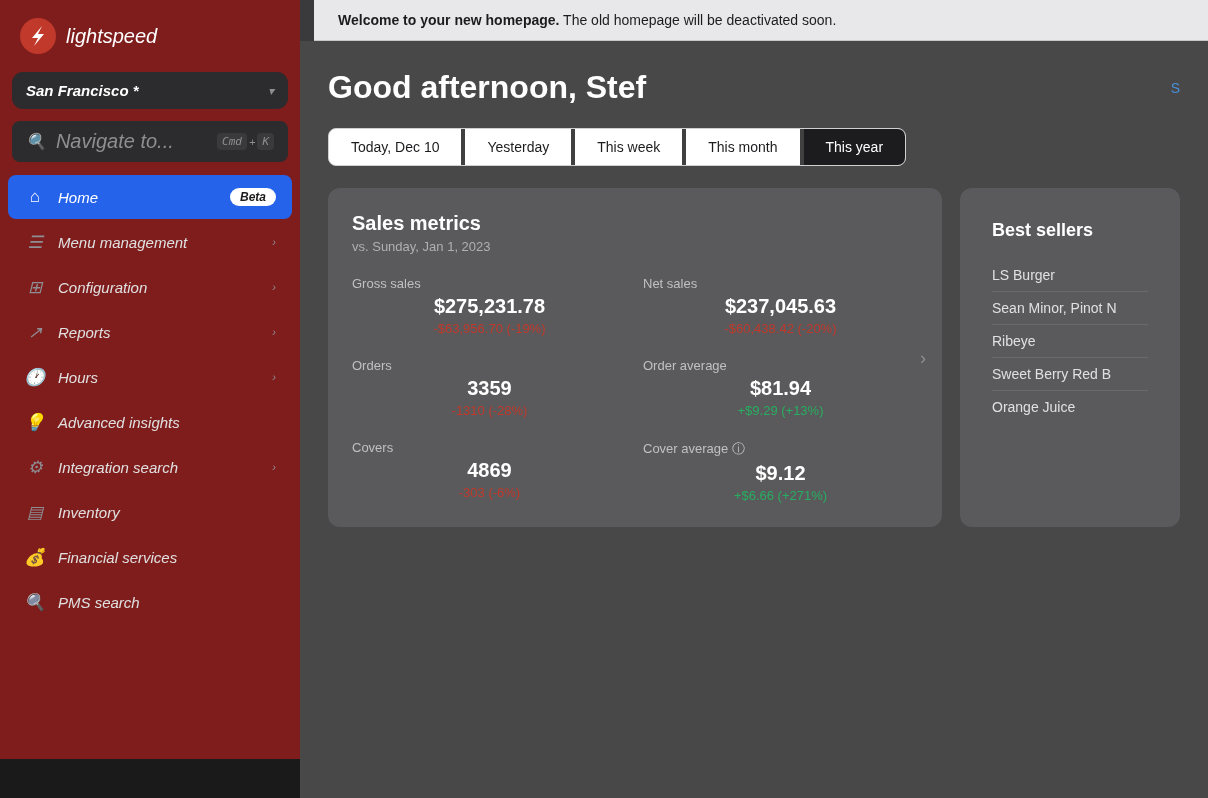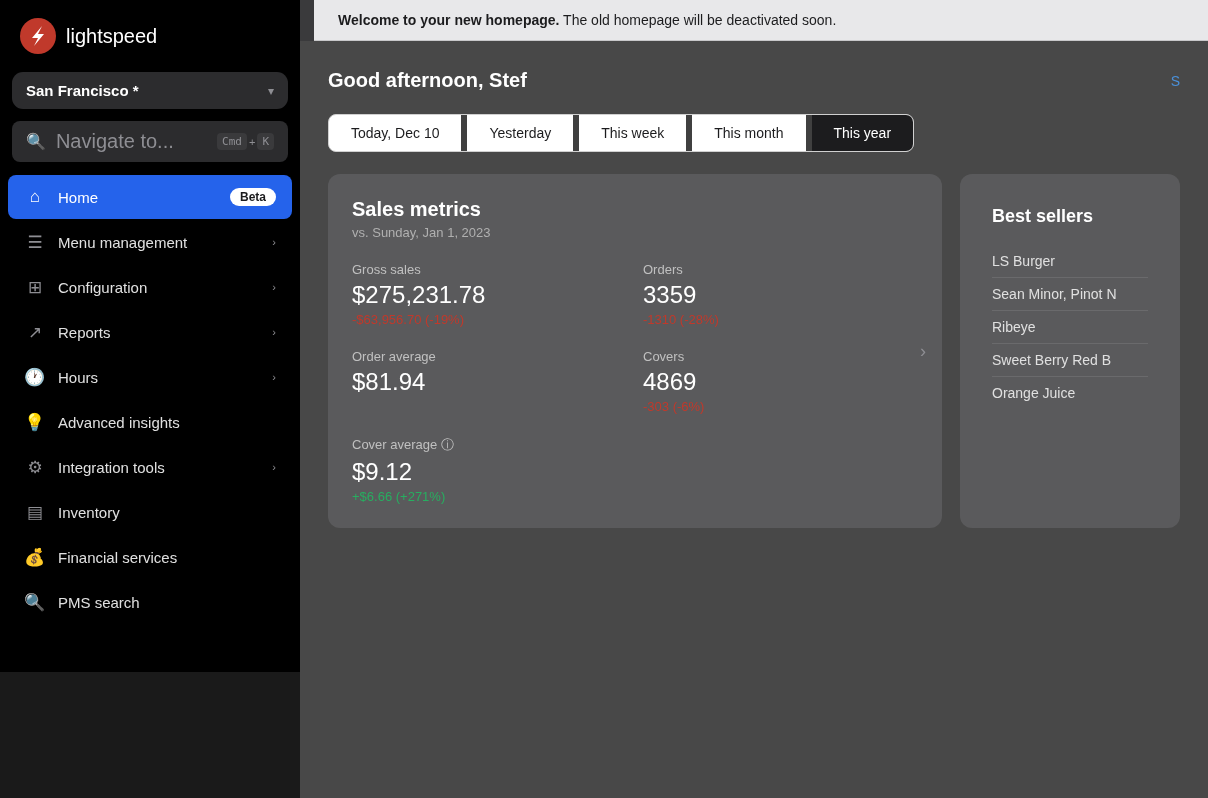--- a/index.html
+++ b/index.html
@@ -2,25 +2,26 @@
 <html><head>
   <meta charset="utf-8">
   <style>
     * { margin: 0; padding: 0; box-sizing: border-box; }
     body { font-family: -apple-system, BlinkMacSystemFont, 'Segoe UI', sans-serif; display: flex; width: 1208px; height: 798px; overflow: hidden; background: #1a1a1a; }
 
     
     #sidebar {
       width: 300px;
       min-width: 300px;
-      background: #000000;
+      background: #7f1d1d;
       display: flex;
       flex-direction: column;
-      height: 672px;
+      height: 759px;
       overflow-y: auto;
+      font-style: italic;
     }
     .sidebar-logo {
       padding: 18px 20px;
       display: flex;
       align-items: center;
       gap: 10px;
     }
     .logo-icon {
       width: 36px;
       height: 36px;
@@ -155,21 +156,21 @@
       background: #484848;
     }
     .greeting-row {
       display: flex;
       align-items: center;
       justify-content: space-between;
       margin-bottom: 22px;
     }
     .greeting {
       color: #ffffff;
-      font-size: 20px;
+      font-size: 32px;
       font-weight: 600;
     }
     .setup-link {
       color: #4a90d9;
       font-size: 14px;
       cursor: pointer;
       text-decoration: none;
     }
 
     
@@ -187,21 +188,21 @@
       padding: 10px 22px;
       font-size: 14px;
       font-weight: 500;
       color: #1c1c1e;
       background: transparent;
       cursor: pointer;
       border: none;
       white-space: nowrap;
     }
     .time-tab + .time-tab {
-      border-left: 6px solid #404040;
+      border-left: 4px solid #404040;
     }
     .time-tab.active {
       background: #1c1c1e;
       color: #ffffff;
     }
 
     
     .cards-row {
       display: flex;
       gap: 18px;
@@ -225,33 +226,34 @@
     }
     .card-subtitle {
       font-size: 13px;
       color: #b0b0b0;
       margin-bottom: 22px;
     }
     .metrics-grid {
       display: grid;
       grid-template-columns: 1fr 1fr;
       gap: 22px 16px;
+      text-align: center;
     }
     .metric-item {}
     .metric-label {
       font-size: 13px;
       color: #c0c0c0;
       margin-bottom: 4px;
       display: flex;
       align-items: center;
       gap: 5px;
     }
     .metric-value {
-      font-size: 24px;
-      font-weight: 400;
+      font-size: 20px;
+      font-weight: 700;
       color: #ffffff;
       margin-bottom: 3px;
     }
     .metric-delta {
       font-size: 13px;
       color: #c0392b;
     }
     .metric-delta.positive {
       color: #27ae60;
     }
@@ -345,21 +347,21 @@
         <span class="nav-icon">🕐</span>
         <span class="nav-label">Hours</span>
         <span class="expand-arrow">›</span>
       </div>
       <div class="nav-item">
         <span class="nav-icon">💡</span>
         <span class="nav-label">Advanced insights</span>
       </div>
       <div class="nav-item">
         <span class="nav-icon">⚙</span>
-        <span class="nav-label">Integration tools</span>
+        <span class="nav-label">Integration search</span>
         <span class="expand-arrow">›</span>
       </div>
       <div class="nav-item">
         <span class="nav-icon">▤</span>
         <span class="nav-label">Inventory</span>
       </div>
       <div class="nav-item">
         <span class="nav-icon">💰</span>
         <span class="nav-label">Financial services</span>
       </div>
@@ -394,27 +396,33 @@
       <div class="sales-card">
         <div class="card-title">Sales metrics</div>
         <div class="card-subtitle">vs. Sunday, Jan 1, 2023</div>
         <div class="metrics-grid" id="metrics-grid-container">
             <div class="metric-item">
               <div class="metric-label">Gross sales</div>
               <div class="metric-value">$275,231.78</div>
               <div class="metric-delta">-$63,956.70 (-19%)</div>
             </div>
             <div class="metric-item">
+              <div class="metric-label">Net sales</div>
+              <div class="metric-value">$237,045.63</div>
+              <div class="metric-delta">-$60,438.42 (-20%)</div>
+            </div>
+            <div class="metric-item">
               <div class="metric-label">Orders</div>
               <div class="metric-value">3359</div>
               <div class="metric-delta">-1310 (-28%)</div>
             </div>
             <div class="metric-item">
               <div class="metric-label">Order average</div>
               <div class="metric-value">$81.94</div>
+              <div class="metric-delta positive">+$9.29 (+13%)</div>
             </div>
             <div class="metric-item">
               <div class="metric-label">Covers</div>
               <div class="metric-value">4869</div>
               <div class="metric-delta">-303 (-6%)</div>
             </div>
             <div class="metric-item">
               <div class="metric-label">Cover average ⓘ</div>
               <div class="metric-value">$9.12</div>
               <div class="metric-delta positive">+$6.66 (+271%)</div>

